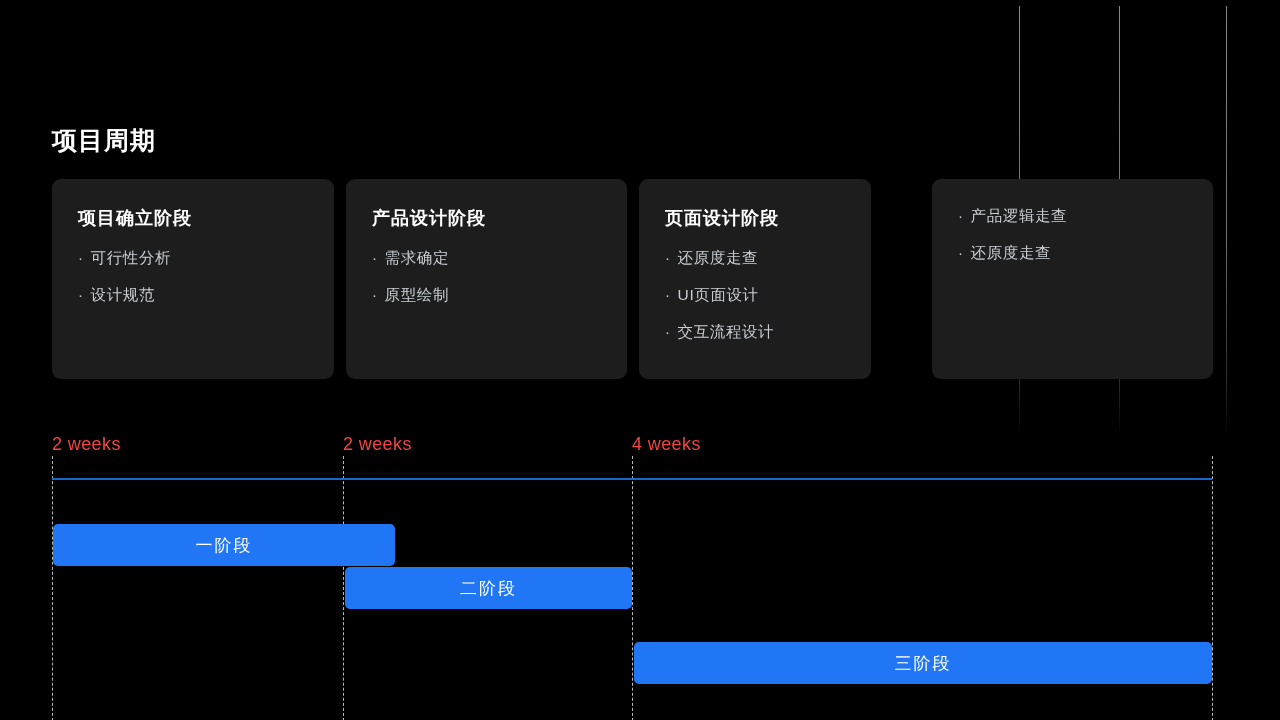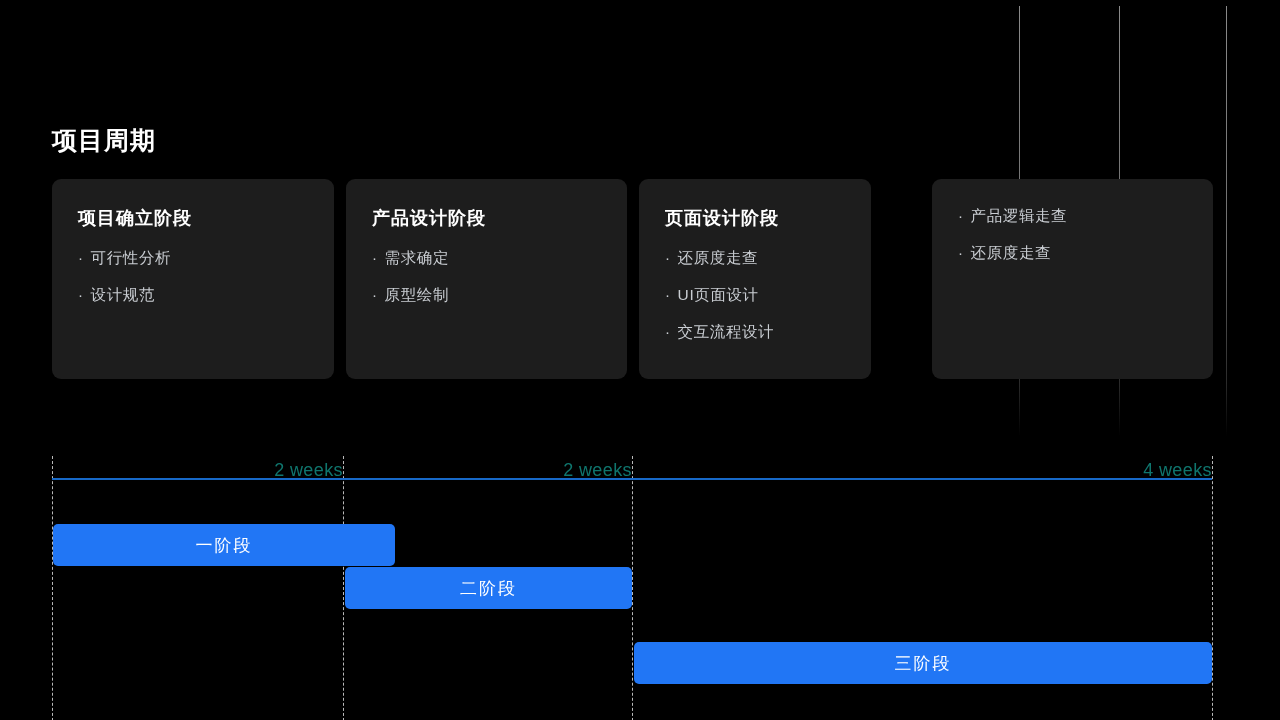--- a/index.html
+++ b/index.html
@@ -35,22 +35,22 @@
     letter-spacing:1px; line-height:26px; margin-bottom:16px;
   }
   .card-item {
     font-size:15.5px; color:#c9cdd2; letter-spacing:.6px;
     line-height:21px; margin-bottom:16px; display:flex; gap:7px;
   }
   .bullet { color:#c9cdd2; font-size:15px; line-height:21px; }
 
   
   .week-label {
-    position:absolute; top:452px;
-    font-size:18px; color:#0f766e; text-align:right;
+    position:absolute; top:426px;
+    font-size:18px; color:#ef4444; text-align:left;
     letter-spacing:.4px; line-height:24px;
   }
   .vdash {
     position:absolute; top:450px; height:270px; width:0;
     border-left:1.5px dashed #b9b9b9;
   }
   .hline {
     position:absolute; height:1.5px; background:#1769c8;
   }
   .bar {

